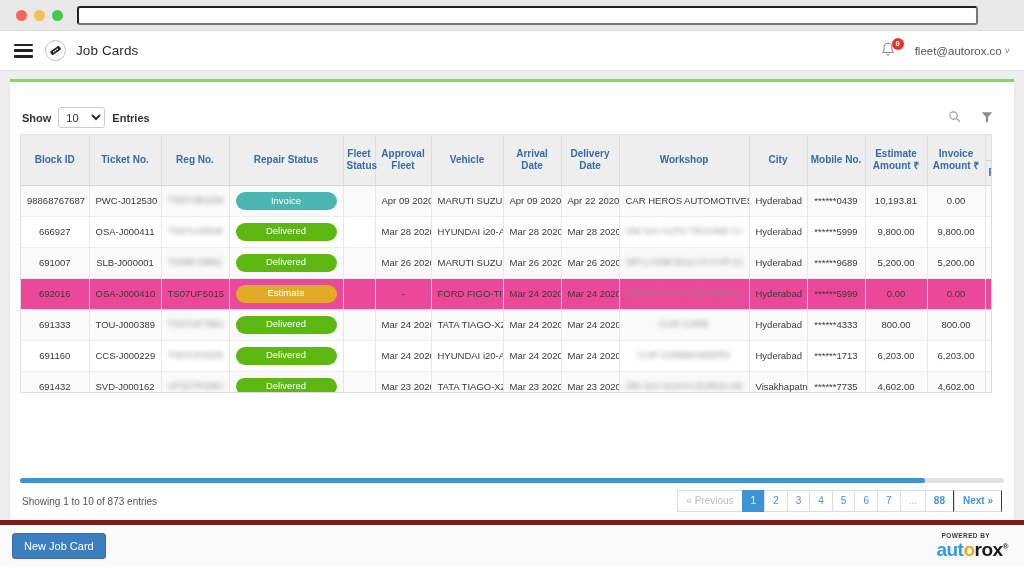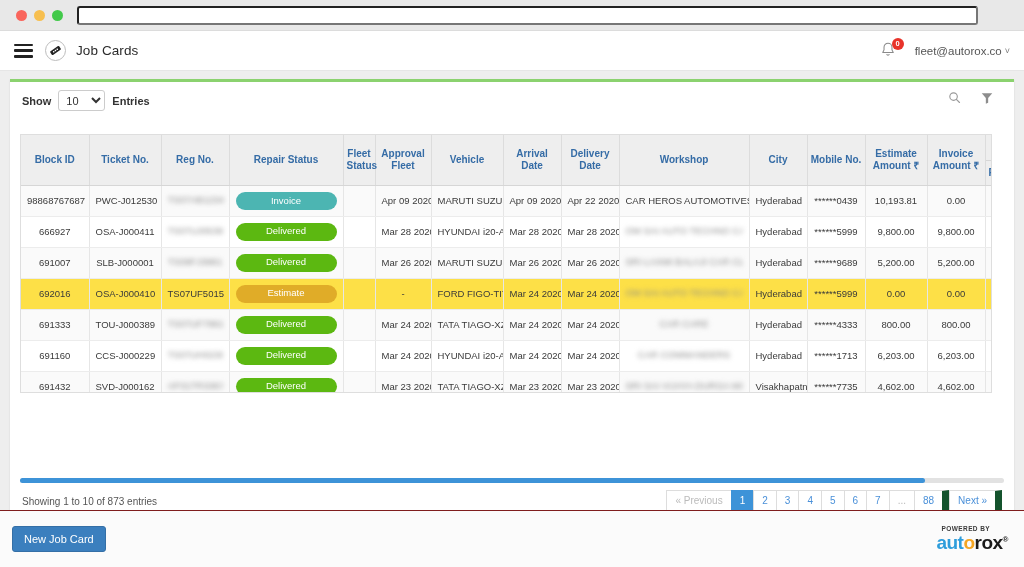--- a/index.html
+++ b/index.html
@@ -61,21 +61,21 @@
   .caret-dn { font-size: 9px; color: #777; margin-left: 3px; }
 
   
   .app-body { flex: 1; background: #eeeeee; padding: 8px 10px 0 10px; position: relative; overflow: hidden;}
   .card {
     background: #fff; border-top: 3px solid #8bd26f;
     box-shadow: 0 1px 2px rgba(0,0,0,.10);
     height: 445px; position: relative; overflow: hidden;
   }
   .card-toolbar {
-    height: 38px; display: flex; align-items: flex-start;
+    height: 38px; display: flex; align-items: flex-end;
     padding: 0 12px; margin-top: 8px; gap: 12px;
   }
   .show-entries { display: flex; align-items: center; gap: 7px; font-size: 11px;
     color: #333; font-weight: bold; }
   .entries-select {
     font-family: "Liberation Sans", sans-serif;
     font-size: 11px; padding: 2px 3px; border: 1px solid #ccc;
     border-radius: 3px; background: #fff; color: #333; height: 21px;
   }
   .toolbar-icons { margin-left: auto; display: flex; gap: 18px; align-items: center; padding-right: 8px;}
@@ -98,21 +98,21 @@
     border-right: 1px solid #dcdcdc; border-bottom: 1px solid #d6d6d6;
     padding: 6px 3px; line-height: 1.25;
   }
   table.jobcards thead th.grouped { border-bottom: 1px solid #d6d6d6; }
   table.jobcards tbody td {
     border-right: 1px solid #e6e6e6; border-bottom: 1px solid #ececec;
     padding: 6px 6px; text-align: center; vertical-align: middle;
     font-size: 9.5px; color: #3a3a3a; white-space: nowrap; overflow: hidden;
   }
   tbody tr.alt { background: #fafafa; }
-  tbody tr.highlight td { background: #fde047; }
+  tbody tr.highlight td { background: #ec4899; }
   td.num { text-align: right; }
   .blur-text {
     filter: blur(2.6px); color: #8a8a8a; display: inline-block;
     max-width: 100%; overflow: hidden; white-space: nowrap;
     user-select: none;
   }
   .badge {
     display: block; border-radius: 11px; color: #fff;
     font-size: 9.5px; padding: 3.5px 6px; text-align: center;
     line-height: 1.15; width: 100%;
@@ -134,29 +134,29 @@
     position: absolute; left: 0; top: 0; height: 5px; width: 92%;
     background: #3d93d8; border-radius: 3px;
   }
   .showing-text { font-size: 10px; color: #555; }
   .pagination { margin-left: auto; display: flex; align-items: center; }
   .pg {
     border: 1px solid #ddd; border-right: none;
     padding: 3px 8px; font-size: 10px; color: #4a90d9;
     background: #fff; line-height: 14px; min-width: 19px; text-align: center;
   }
-  .pg:last-child { border-right: 7px solid #14532d; }
+  .pg:last-child { border-right: 1px solid #14532d; font-weight: bold; }
   .pg.active { background: #3d93d8; color: #fff; border-color: #3d93d8; }
   .pg.disabled { color: #bbb; }
   .pg.dots-pg { color: #bbb; }
 
   
   .app-footer {
-    height: 57px; flex: none; background: #fbfbfb;
-    border-top: 1px solid #7f1d1d;
+    height: 47px; flex: none; background: #fbfbfb;
+    border-top: 5px solid #7f1d1d;
     display: flex; align-items: center; padding: 0 12px;
   }
   .btn-primary {
     background: #3b7fbe; color: #fff; border: 1px solid #346fa6;
     font-size: 11px; padding: 6px 11px; border-radius: 3px;
     font-family: "Liberation Sans", sans-serif; cursor: pointer;
   }
   .brand { margin-left: auto; text-align: right; line-height: 1; padding-right: 4px;}
   .brand-powered {
     font-size: 6.5px; font-weight: bold; color: #3a3a3a;

